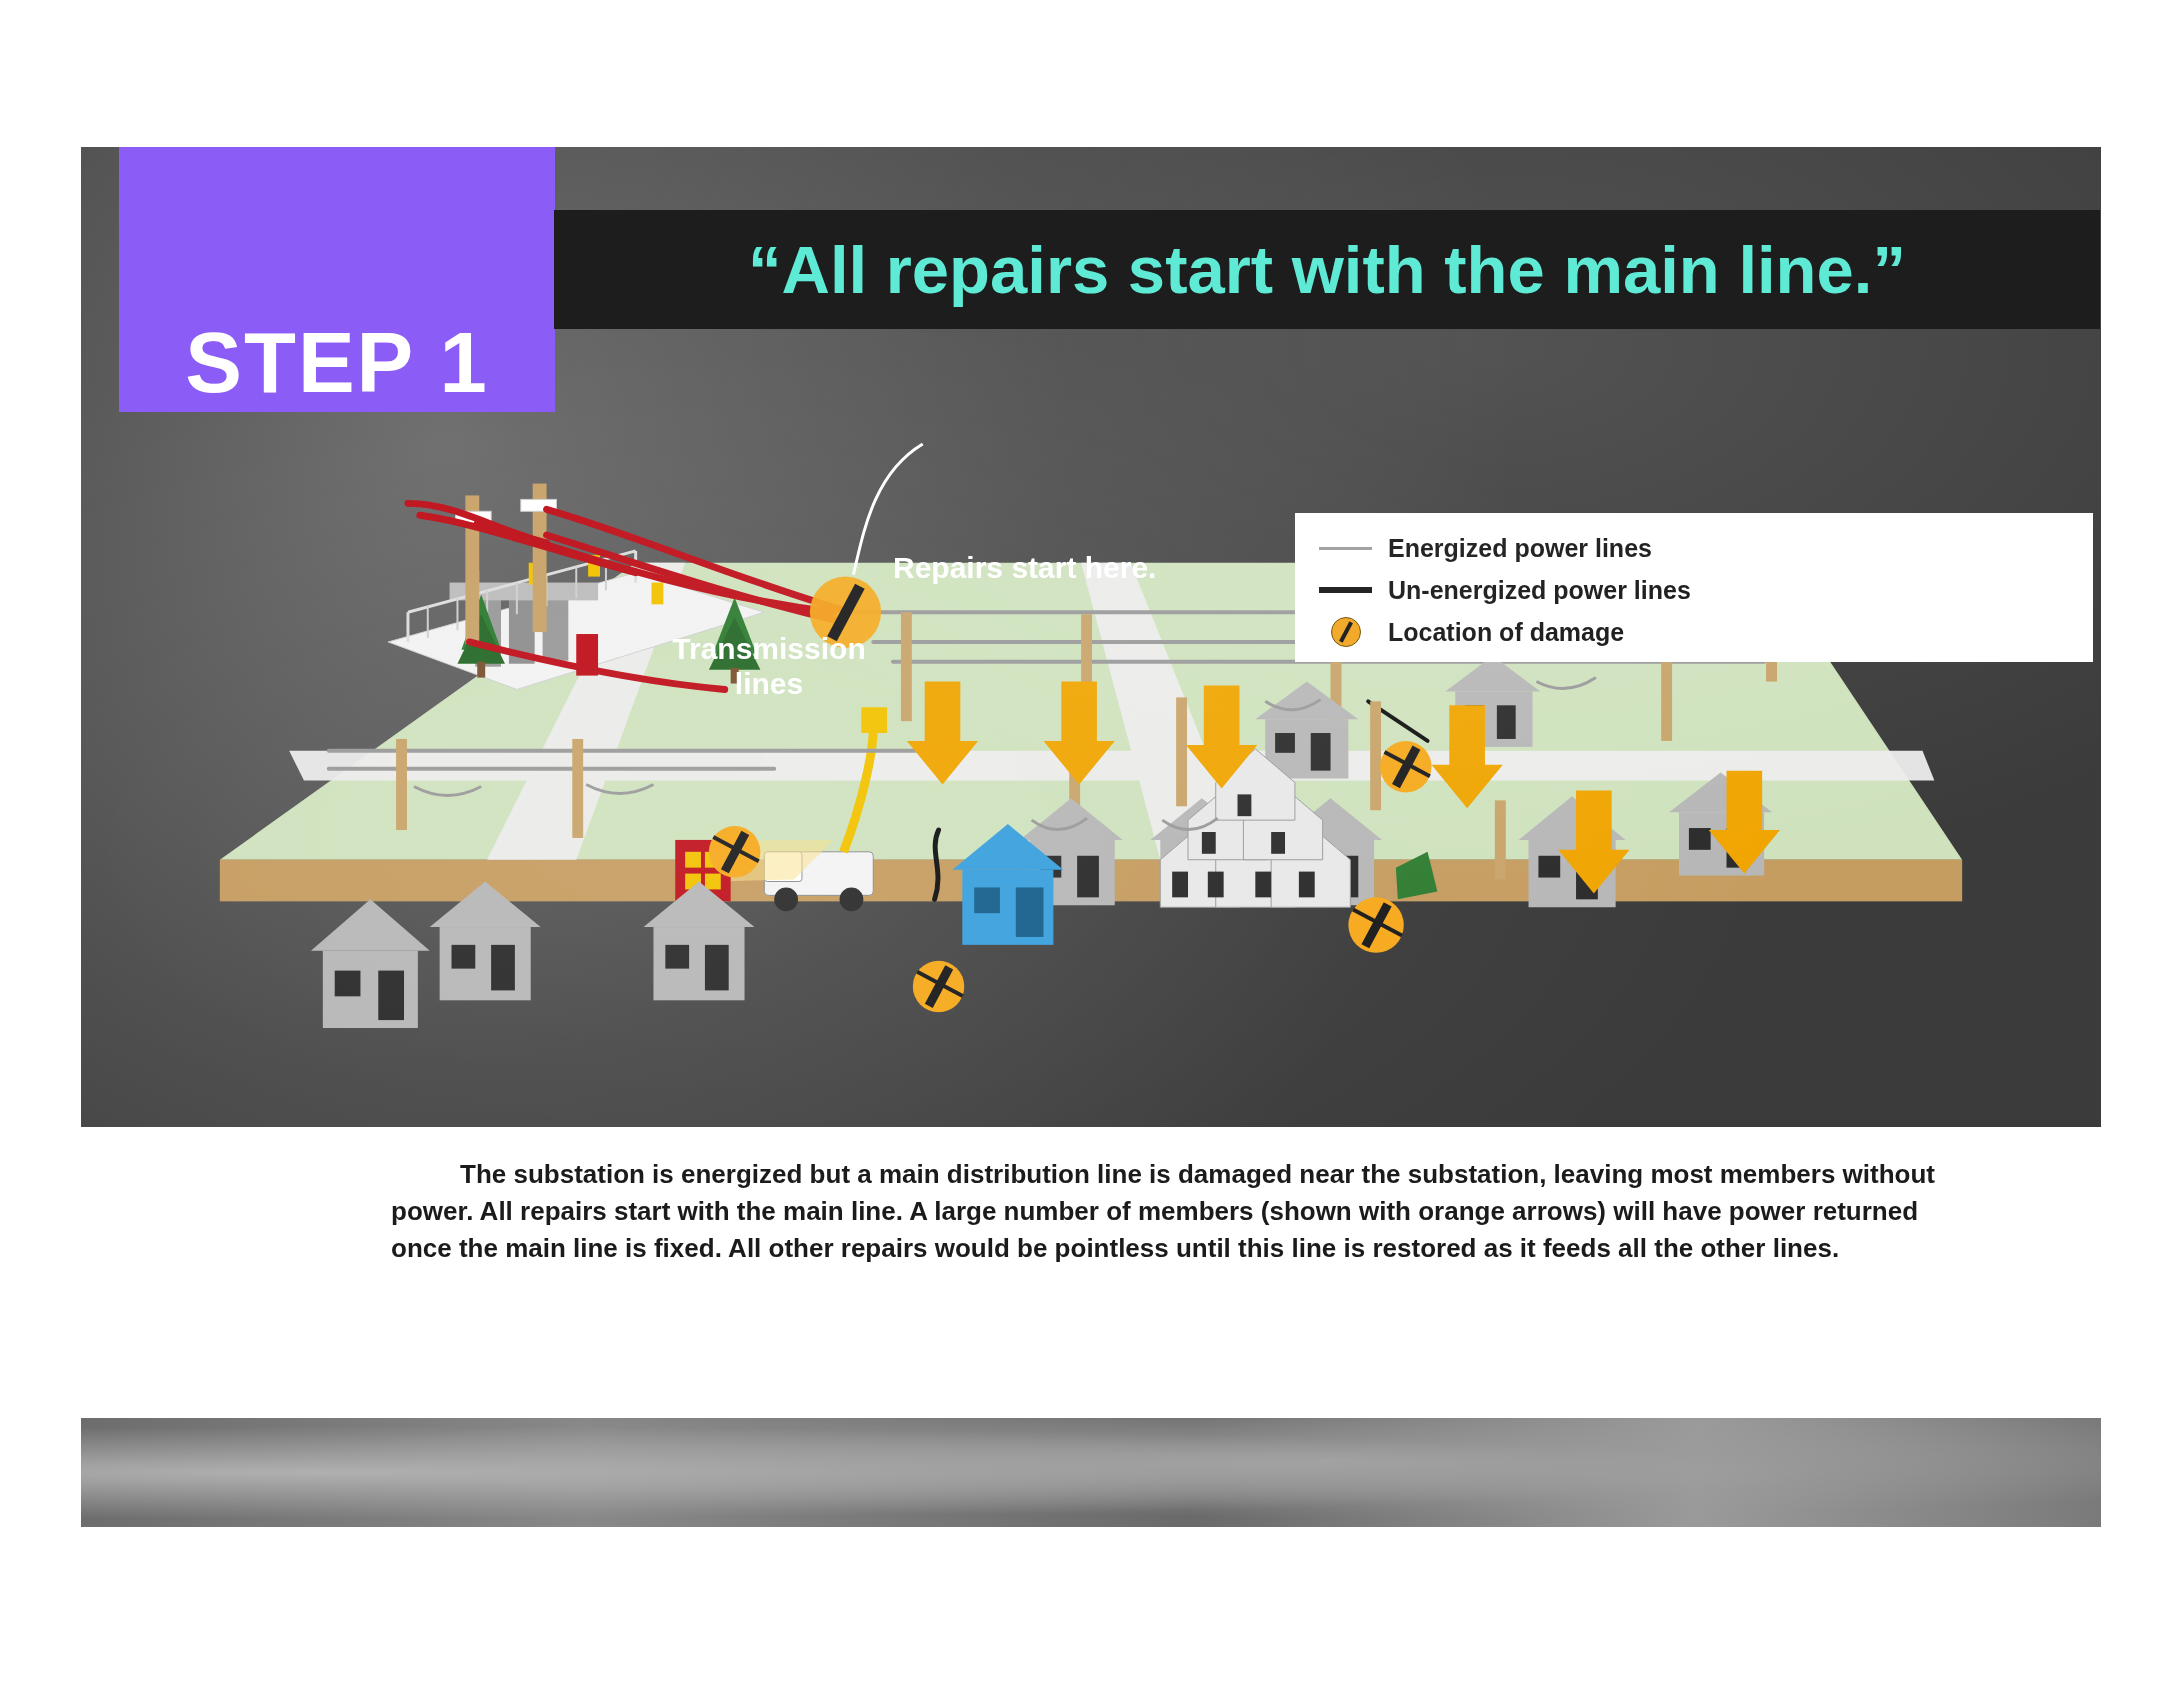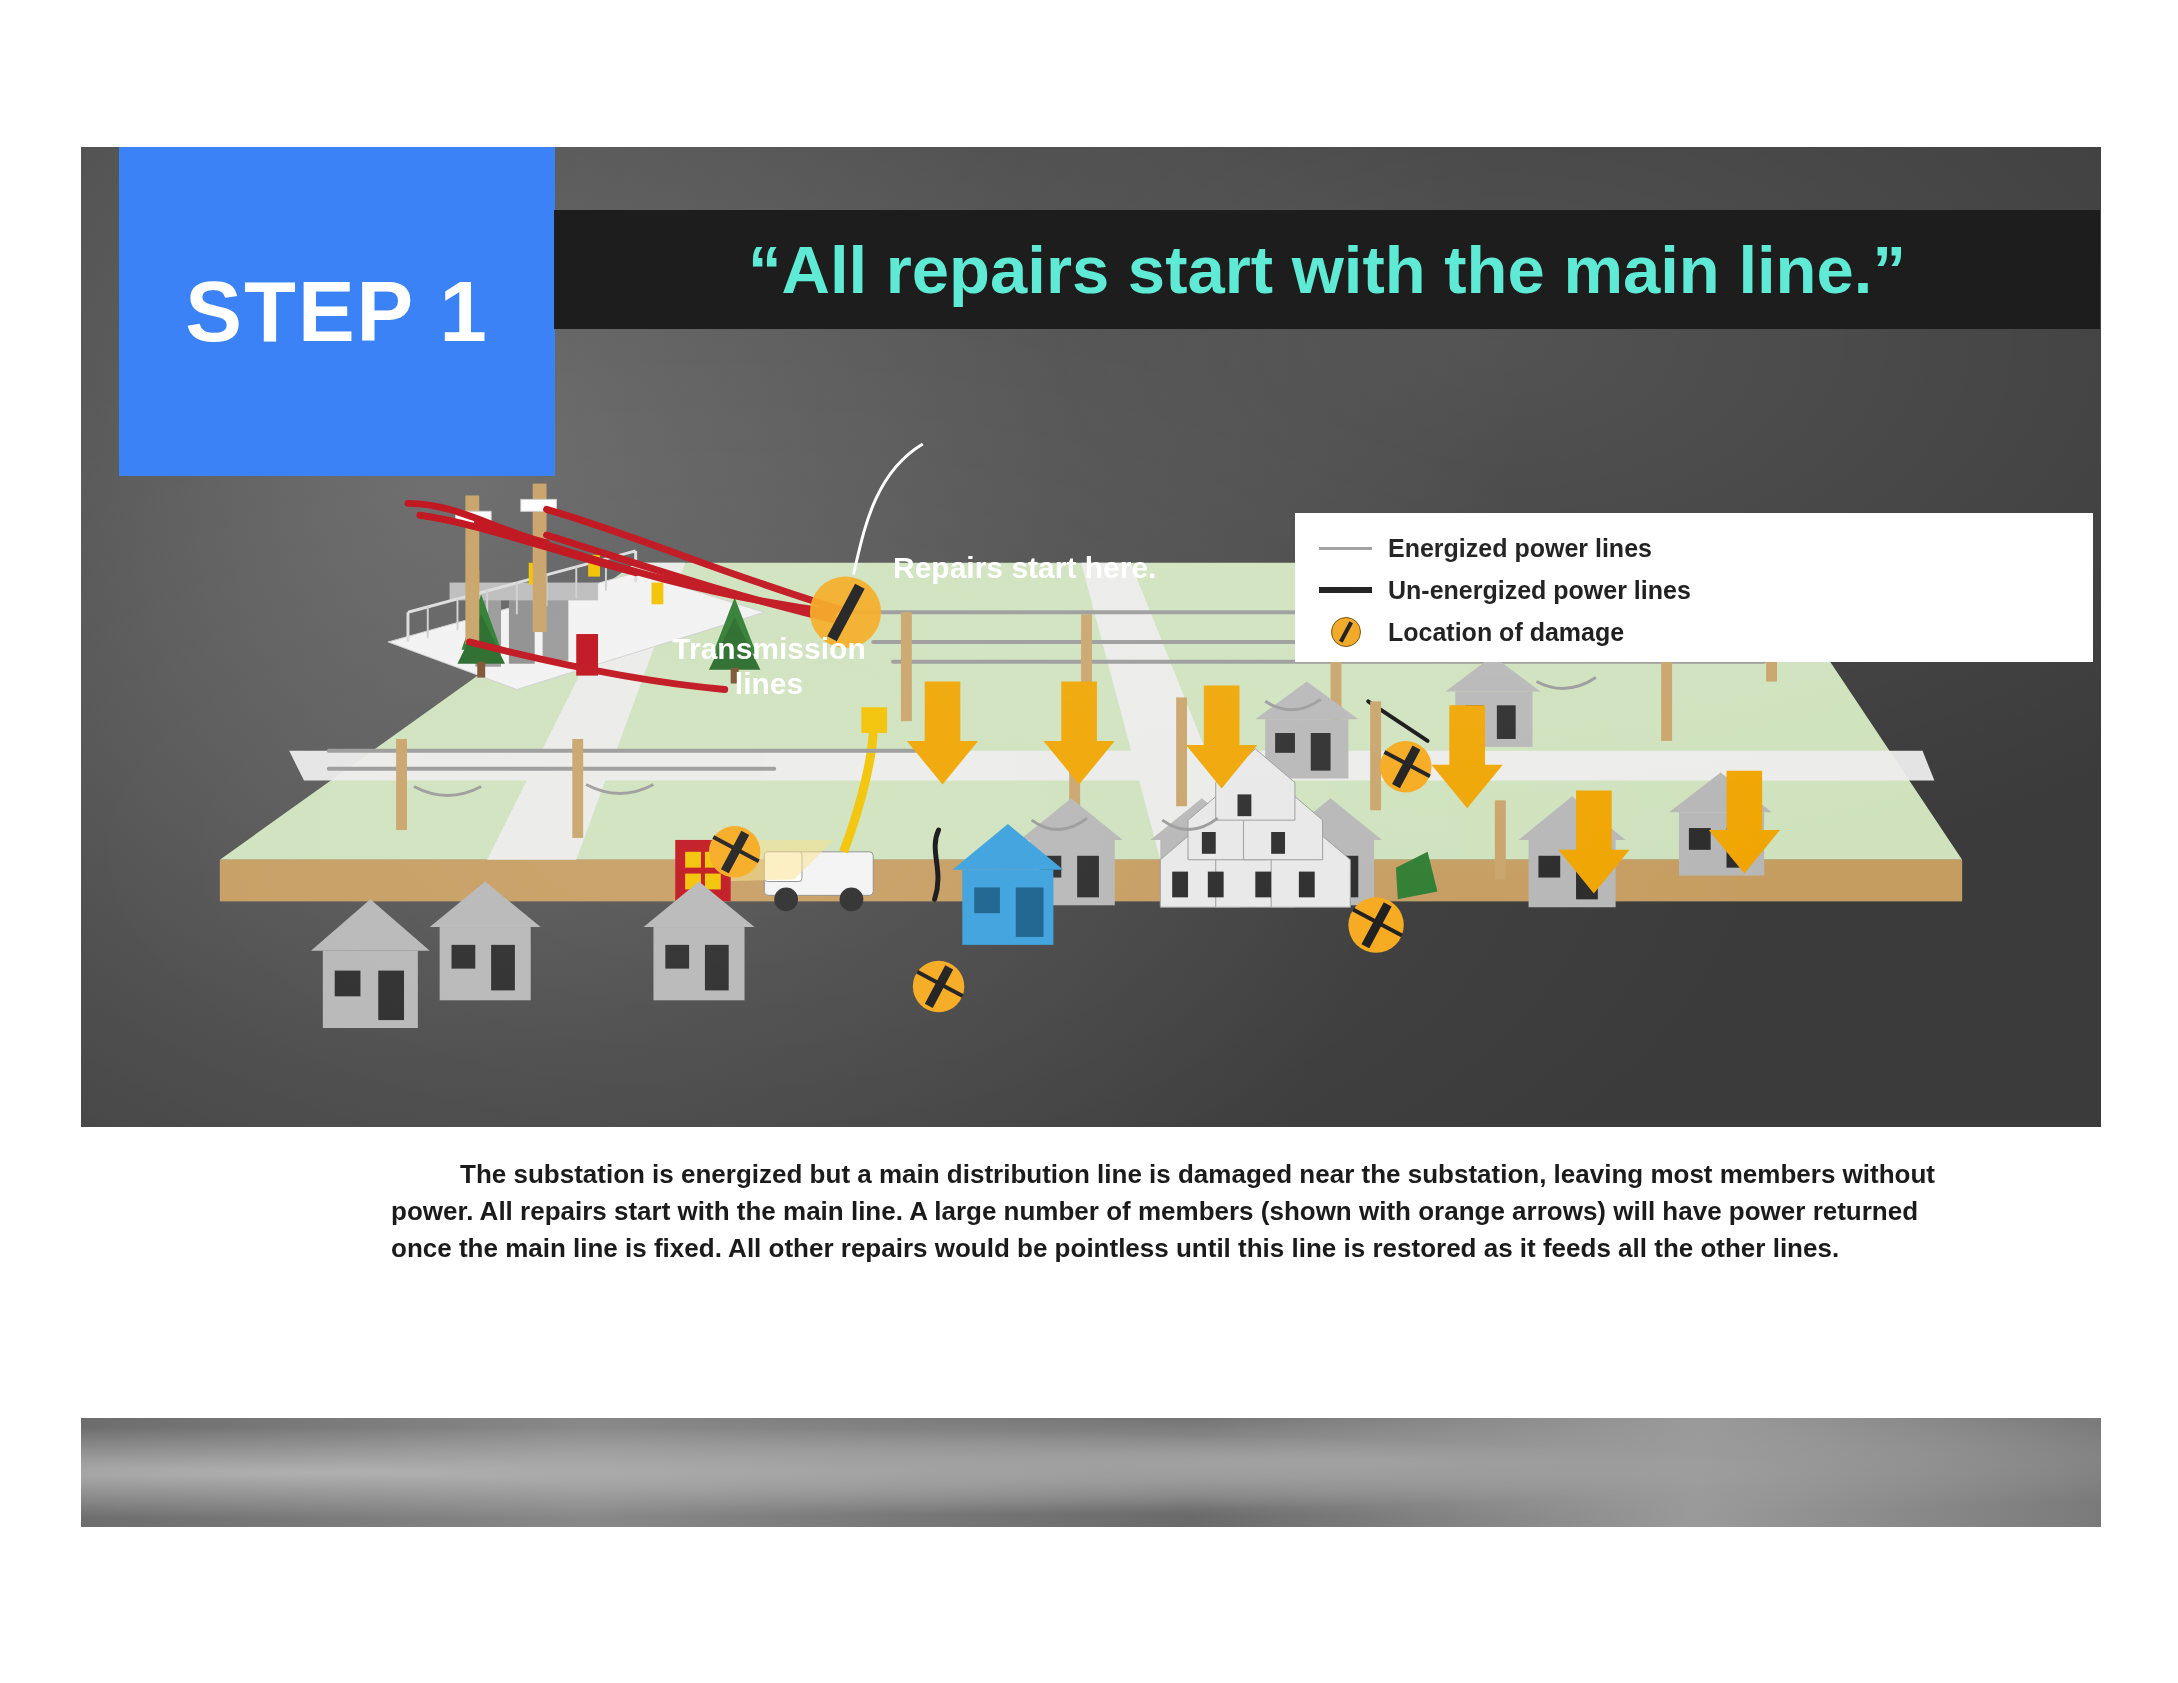--- a/index.html
+++ b/index.html
@@ -27,22 +27,22 @@
   .footer-strip{
     position:absolute;left:81px;top:1418px;width:2020px;height:109px;
     background:
       radial-gradient(ellipse at 12% 50%, #b0b0b0 0%, rgba(120,120,120,0) 60%),
       radial-gradient(ellipse at 62% 40%, #9c9c9c 0%, rgba(110,110,110,0) 60%),
       linear-gradient(90deg,#6d6d6d 0%,#888 25%,#6a6a6a 55%,#9a9a9a 80%,#7a7a7a 100%);
   }
 
   
   .step-badge{
-    position:absolute;left:119px;top:147px;width:436px;height:329px;
-    background:#3b82f6;display:flex;align-items:center;justify-content:center;
+    position:absolute;left:119px;top:147px;width:436px;height:265px;
+    background:#8b5cf6;display:flex;align-items:flex-end;justify-content:center;
   }
   .step-badge span{
     color:#fff;font-size:85px;font-weight:bold;letter-spacing:2px;
     font-family:"Liberation Sans",sans-serif;
   }
   .title-bar{
     position:absolute;left:554px;top:210px;width:1546px;height:119px;
     background:#1d1d1d;display:flex;align-items:center;justify-content:center;
   }
   .title-bar span{

